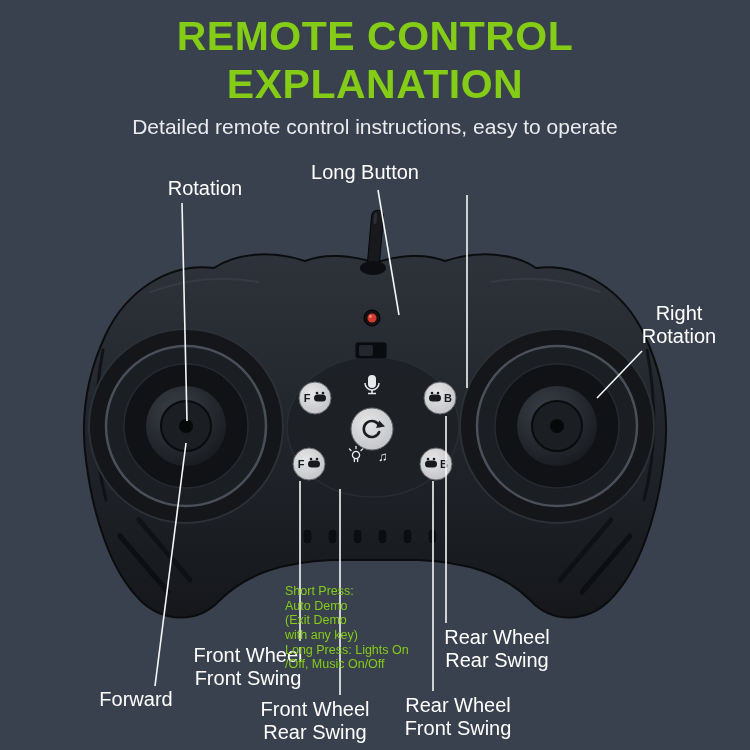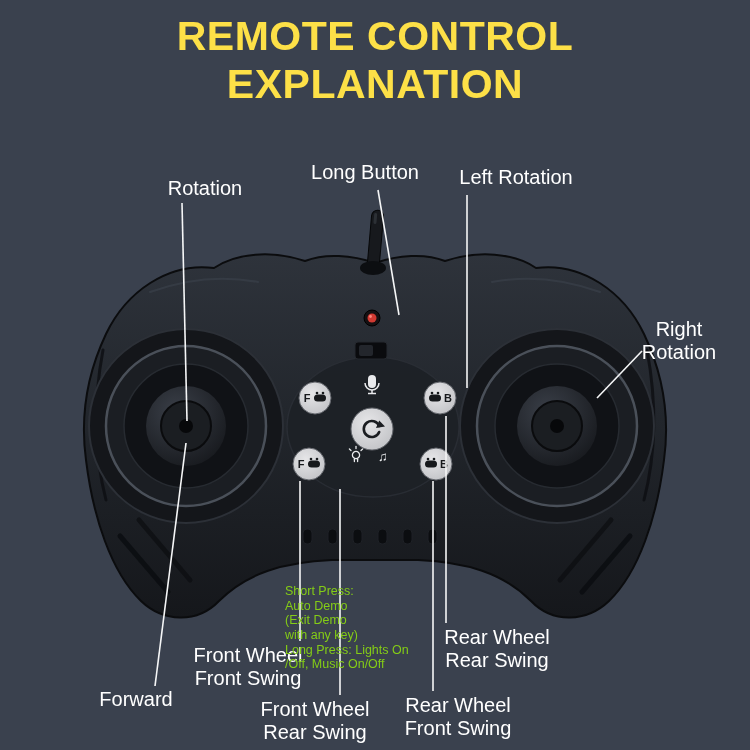--- a/index.html
+++ b/index.html
@@ -1,28 +1,28 @@
 <!DOCTYPE html>
 <html><head>
 <meta charset="utf-8">
 <style>
   *{margin:0;padding:0;box-sizing:border-box}
   html,body{width:750px;height:750px}
   body{background:#3a414e;font-family:"Liberation Sans",sans-serif;overflow:hidden}
   .stage{position:relative;width:750px;height:750px;background:#3a414e}
   .art{position:absolute;left:0;top:0}
-  .title{position:absolute;top:12px;left:0;width:100%;text-align:center;color:#fde047;
+  .title{position:absolute;top:12px;left:0;width:100%;text-align:center;color:#84cc16;
          font-size:41px;font-weight:700;line-height:48px;letter-spacing:.5px;white-space:pre-line}
   .subtitle{position:absolute;top:115px;left:0;width:100%;text-align:center;color:#e9ebee;font-size:21px}
   .callout{position:absolute;transform:translateX(-50%);color:#ffffff;font-size:20px;line-height:1.15;
            text-align:center;white-space:pre-line}
   .c-forward{left:205px;top:177px}
   .c-power{left:365px;top:161px}
   .c-leftrot{left:516px;top:166px}
-  .c-rightrot{left:679px;top:318px}
+  .c-rightrot{left:679px;top:302px}
   .c-back{left:136px;top:688px}
   .c-fwfs{left:248px;top:644px}
   .c-fwrs{left:315px;top:698px}
   .c-rwfs{left:458px;top:694px}
   .c-rwrs{left:497px;top:626px}
   .note{position:absolute;left:375px;top:584px;transform:translateX(-50%);width:180px;color:#84cc16;
         font-size:12.5px;line-height:1.17;text-align:left;white-space:pre-line}
   .btn-letter{font:700 11px "Liberation Sans",sans-serif}
 </style>
 </head>
@@ -165,24 +165,24 @@
       <line x1="155" y1="686" x2="186" y2="443"></line>
       <line x1="300" y1="481" x2="300" y2="641"></line>
       <line x1="340" y1="489" x2="340" y2="695"></line>
       <line x1="433" y1="481" x2="433" y2="691"></line>
       <line x1="446" y1="416" x2="446" y2="623"></line>
     </g>
   </svg>
 
   <h1 class="title">REMOTE CONTROL
 EXPLANATION</h1>
+  <p class="subtitle">Detailed remote control instructions, easy to operate</p>
 
   <div class="callout c-forward">Rotation</div>
   <div class="callout c-power">Long Button</div>
-  <div class="callout c-leftrot">Left Rotation</div>
   <div class="callout c-rightrot">Right
 Rotation</div>
   <div class="callout c-back">Forward</div>
   <div class="callout c-fwfs">Front Wheel
 Front Swing</div>
   <div class="callout c-fwrs">Front Wheel
 Rear Swing</div>
   <div class="callout c-rwfs">Rear Wheel
 Front Swing</div>
   <div class="callout c-rwrs">Rear Wheel

